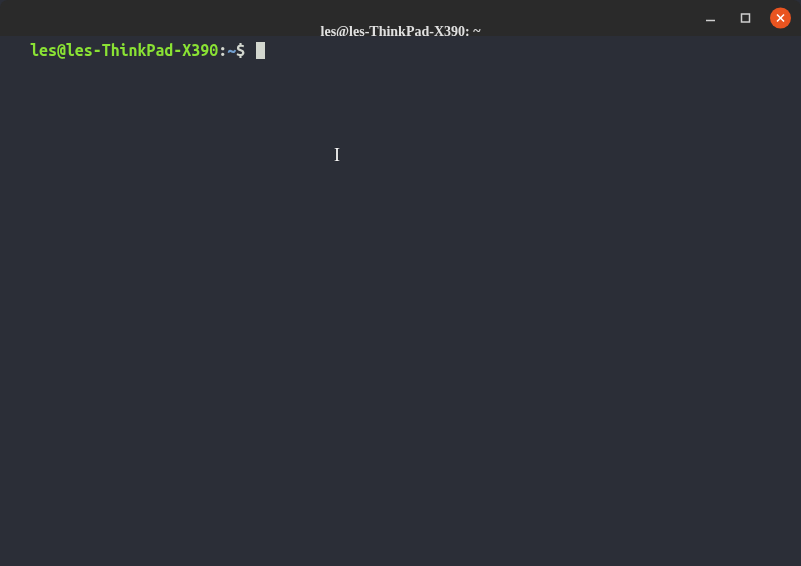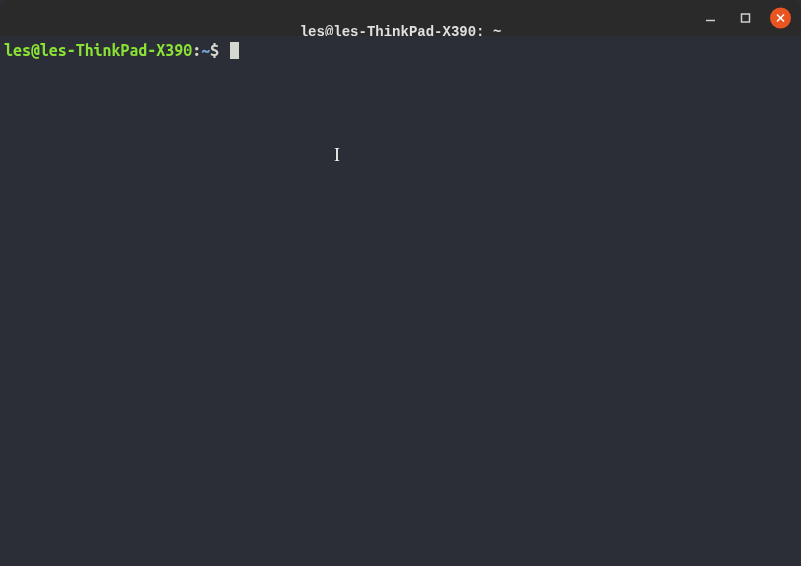--- a/index.html
+++ b/index.html
@@ -19,21 +19,21 @@
       background: #2a2a2a;
       display: flex;
       align-items: center;
       justify-content: center;
       position: relative;
       border-top-left-radius: 8px;
       border-top-right-radius: 8px;
     }
     .titlebar-title {
       color: #e0e0e0;
-      font-family: Liberation Mono, monospace;
+      font-family: Liberation Serif, serif;
       font-size: 14px;
       font-weight: bold;
       margin-top: 27px;
     }
     .window-controls {
       position: absolute;
       right: 10px;
       top: 50%;
       transform: translateY(-50%);
       display: flex;
@@ -66,20 +66,21 @@
       line-height: 1.25;
       position: relative;
       cursor: text;
     }
     .prompt-line {
       white-space: pre;
     }
     .prompt-user {
       color: #8ae234;
       font-weight: bold;
+      margin-left: 26px;
     }
     .prompt-colon {
       color: #d3d7cf;
       font-weight: bold;
     }
     .prompt-path {
       color: #729fcf;
       font-weight: bold;
     }
     .prompt-dollar {

